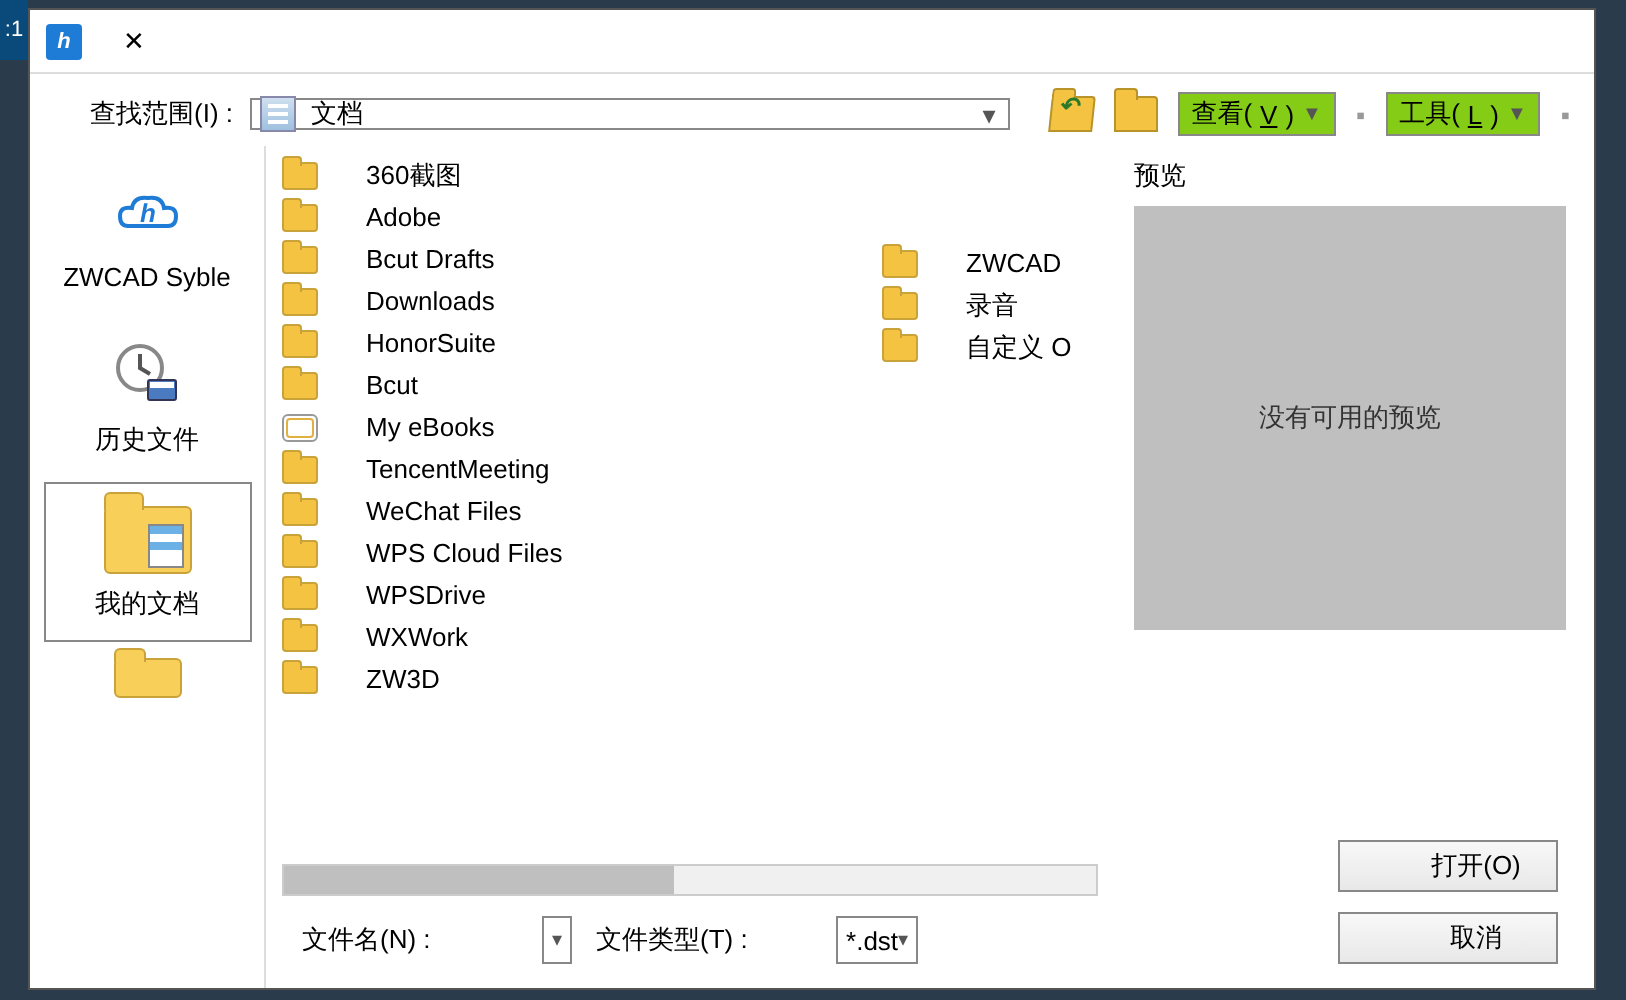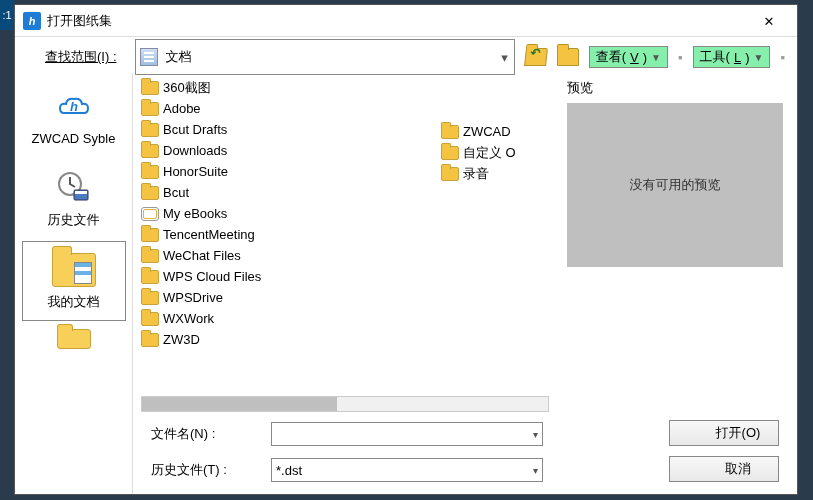--- a/index.html
+++ b/index.html
@@ -3,81 +3,80 @@
 <meta charset="utf-8">
 <style>
   * { box-sizing: border-box; font-family: "Microsoft YaHei", "Segoe UI", sans-serif; font-size: 13px; }
   body { margin: 0; background: #2a3b4c; width: 813px; height: 500px; position: relative; }
   .dialog { position: absolute; left: 14px; top: 4px; width: 784px; height: 491px; background: #fff; border: 1px solid #555; display: flex; flex-direction: column; }
   .titlebar { height: 32px; display: flex; align-items: center; padding: 0 8px; border-bottom: 1px solid #ddd; }
   .titlebar .app-icon { width: 18px; height: 18px; background: #1e7cd6; color: #fff; font-style: italic; font-weight: bold; font-size: 11px; display: flex; align-items: center; justify-content: center; border-radius: 2px; margin-right: 6px; }
   .titlebar .title { flex: 1; }
   .close-btn { width: 40px; text-align: center; font-size: 16px; cursor: pointer; }
   .toprow { height: 36px; display: flex; align-items: center; padding: 4px 12px 0 30px; gap: 6px; }
-  .toprow .lbl { margin-right: 12px; text-decoration: underline; }
-  .look-in { display: flex; align-items: center; width: 380px; height: 36px; border: 1px solid #888; justify-content: space-between; }
+  .toprow .lbl { margin-right: 2px; }
+  .look-in { display: flex; align-items: center; width: 380px; height: 16px; border: 1px solid #888; justify-content: space-between; }
   .look-in .doc-icon { width: 18px; height: 18px; margin: 0 4px; background: linear-gradient(#cfe0f0,#9fc0e0); border: 1px solid #88a; position: relative; }
   .look-in .doc-icon::after { content:""; position:absolute; left:3px; top:3px; right:3px; height:2px; background:#fff; box-shadow:0 4px 0 #fff,0 8px 0 #fff; }
   .look-in .txt { flex: 1; padding: 0 4px; }
   .look-in .dd { width: 18px; text-align: center; color:#555; }
   .tool-icons { display: flex; gap: 10px; margin-left: auto; align-items: center; }
   .fld-open, .fld-open2 { width: 22px; height: 18px; background: #f5c342; border: 1px solid #b8932a; position: relative; border-radius: 2px 2px 0 0; }
   .fld-open::before, .fld-open2::before { content:""; position:absolute; left:-1px; top:-5px; width:10px; height:5px; background:#f5c342; border:1px solid #b8932a; border-bottom:none; border-radius:2px 2px 0 0;}
   .fld-open { transform: skewX(-6deg); }
   .fld-open::after { content:"↶"; position:absolute; left:4px; top:-3px; font-size:12px; color:#2a7a2a; font-weight:bold; }
-  .menu-btn { height: 22px; padding: 0 6px; border: 1px solid #888; display: flex; align-items: center; gap: 4px; cursor: pointer; background:#86efac;}
+  .menu-btn { height: 22px; padding: 0 6px; border: 1px solid #888; display: flex; align-items: center; gap: 4px; cursor: pointer; background:#84cc16;}
   .menu-btn u { text-decoration: underline; }
   .menu-btn .arr { font-size: 10px; color:#555; }
   .sep { color:#999; }
   .body { flex: 1; display: flex; min-height: 0; }
   .sidebar { width: 118px; border-right: 1px solid #ddd; overflow: hidden; padding-top: 4px; display: flex; flex-direction: column; gap: 2px; align-items: center; }
   .sb-item { width: 104px; height: 80px; display: flex; flex-direction: column; align-items: center; justify-content: center; gap: 4px; cursor: pointer; }
   .sb-item.sel { border: 1px solid #888; }
   .sb-item .ic { width: 44px; height: 38px; display:flex; align-items:center; justify-content:center; }
   .ic-zw svg { width:40px;height:30px; }
   .ic-hist svg { width:36px;height:36px; }
   .ic-desk { width:42px; height:28px; background: linear-gradient(135deg,#1fb5e0,#0a5aa0); border:1px solid #555; border-radius:3px;}
   .ic-folder { width:44px; height:34px; background:#f7cf59; border:1px solid #c9a23a; border-radius:3px; position:relative;}
   .ic-folder::before { content:""; position:absolute; left:-1px; top:-8px; width:18px; height:8px; background:#f7cf59; border:1px solid #c9a23a; border-bottom:none; border-radius:3px 3px 0 0;}
   .ic-folder.doc::after { content:""; position:absolute; right:3px; bottom:2px; width:16px; height:20px; background:#fff; border:1px solid #888; box-shadow: inset 0 4px 0 #6bb1e6, inset 0 8px 0 #fff, inset 0 12px 0 #6bb1e6;}
   .ic-folder.small { width:34px; height:20px; margin-top:8px;}
   .ic-folder.small::before { width:14px; height:6px; top:-6px;}
   .center { flex: 1; display: flex; flex-direction: column; padding: 4px 0 0 8px; min-width: 0;}
   .filelist { flex: 1; display: flex; gap: 0; overflow: hidden; border-bottom:0; }
   .col { width: 300px; }
   .col2 { width: 105px; overflow:hidden; white-space:nowrap;margin-top:44px;}
-  .fitem { height: 21px; display: flex; align-items: center; gap: 4px; padding-right: 8px; cursor: pointer; }
+  .fitem { height: 21px; display: flex; align-items: center; gap: 24px; padding-right: 8px; cursor: pointer; }
   .fitem .fic { width: 18px; height: 14px; background:#f5c342; border:1px solid #c9a23a; border-radius:2px; position:relative; flex-shrink:0;}
   .fitem .fic::before { content:""; position:absolute; left:-1px; top:-4px; width:8px; height:4px; background:#f5c342; border:1px solid #c9a23a; border-bottom:none; border-radius:2px 2px 0 0;}
   .fitem .fic.ebook { background:#fff; border-color:#999; border-radius:3px;}
   .fitem .fic.ebook::before { display:none;}
   .fitem .fic.ebook::after { content:""; position:absolute; inset:1px; border:1px solid #e0b040; border-radius:2px;}
   .hscroll { height: 16px; margin: 4px 8px 0 0; background: #f0f0f0; position: relative; border:1px solid #ccc;}
   .hscroll .thumb { position:absolute; left:0; top:0; bottom:0; width:195px; background:#bfbfbf;}
-  .bottom { padding: 10px 14px 12px 10px; display: flex; flex-direction: column; gap: 12px; }
+  .bottom { padding: 10px 14px 12px 10px; display: flex; flex-direction: row; gap: 12px; }
   .brow { display: flex; align-items: center; gap: 10px; }
   .brow .blbl { width: 110px; }
   .brow .combo { flex: 1; height: 24px; border: 1px solid #888; display: flex; align-items: center; padding: 0 4px; background:#fff;}
   .brow .combo .dd { margin-left: auto; font-size:10px; color:#555;}
   .side-btns { position: absolute; right: 18px; bottom: 12px; display: flex; flex-direction: column; gap: 10px; }
   .btn { width: 110px; height: 26px; border: 1px solid #888; background: linear-gradient(#f8f8f8,#e8e8e8); display:flex; align-items:center; justify-content:center; cursor:pointer;padding-left:28px;}
   .rightpane { width: 240px; padding: 6px 14px 0 10px; }
-  .preview-box { margin-top: 6px; width: 216px; height: 164px; background: #bfbfbf; display: flex; align-items: center; justify-content: center; color:#333;}
+  .preview-box { margin-top: 6px; width: 216px; height: 212px; background: #bfbfbf; display: flex; align-items: center; justify-content: center; color:#333;}
   .bg-left-strip { position:absolute; left:0; top:0; width:14px; height:30px; background:#0a4a7a; color:#fff; font-size:11px; display:flex; align-items:center; justify-content:center; z-index:-1;}
 </style>
 </head>
 <body>
 
 <div class="bg-left-strip">:1</div>
 
 <div class="dialog">
 
   <div class="titlebar">
     <div class="app-icon">h</div>
-    <div class="title">打开图纸集</div>
     <div class="close-btn">
       <span>✕</span>
     </div>
   </div>
 
   <div class="toprow">
     <span class="lbl">查找范围(I) :</span>
     <div class="look-in">
       <span class="doc-icon"></span>
       <span class="txt">文档</span>
@@ -195,41 +194,41 @@
               <span>ZW3D</span>
             </div>
           </div>
         <div class="col2" id="col2">
             <div class="fitem">
               <span class="fic"></span>
               <span>ZWCAD</span>
             </div>
             <div class="fitem">
               <span class="fic"></span>
+              <span>录音</span>
+            </div>
+            <div class="fitem">
+              <span class="fic"></span>
               <span>自定义 O</span>
-            </div>
-            <div class="fitem">
-              <span class="fic"></span>
-              <span>录音</span>
             </div>
           </div>
       </div>
       <div class="hscroll">
         <div class="thumb"></div>
       </div>
       <div class="bottom">
         <div class="brow">
           <span class="blbl">文件名(N) :</span>
           <div class="combo" style="max-width:372px;">
             <span></span>
             <span class="dd">▾</span>
           </div>
         </div>
         <div class="brow">
-          <span class="blbl">历史文件(T) :</span>
+          <span class="blbl">文件类型(T) :</span>
           <div class="combo" style="max-width:372px;">
             <span>*.dst</span>
             <span class="dd">▾</span>
           </div>
         </div>
       </div>
     </div>
 
     <div class="rightpane">
       <div>预览</div>

